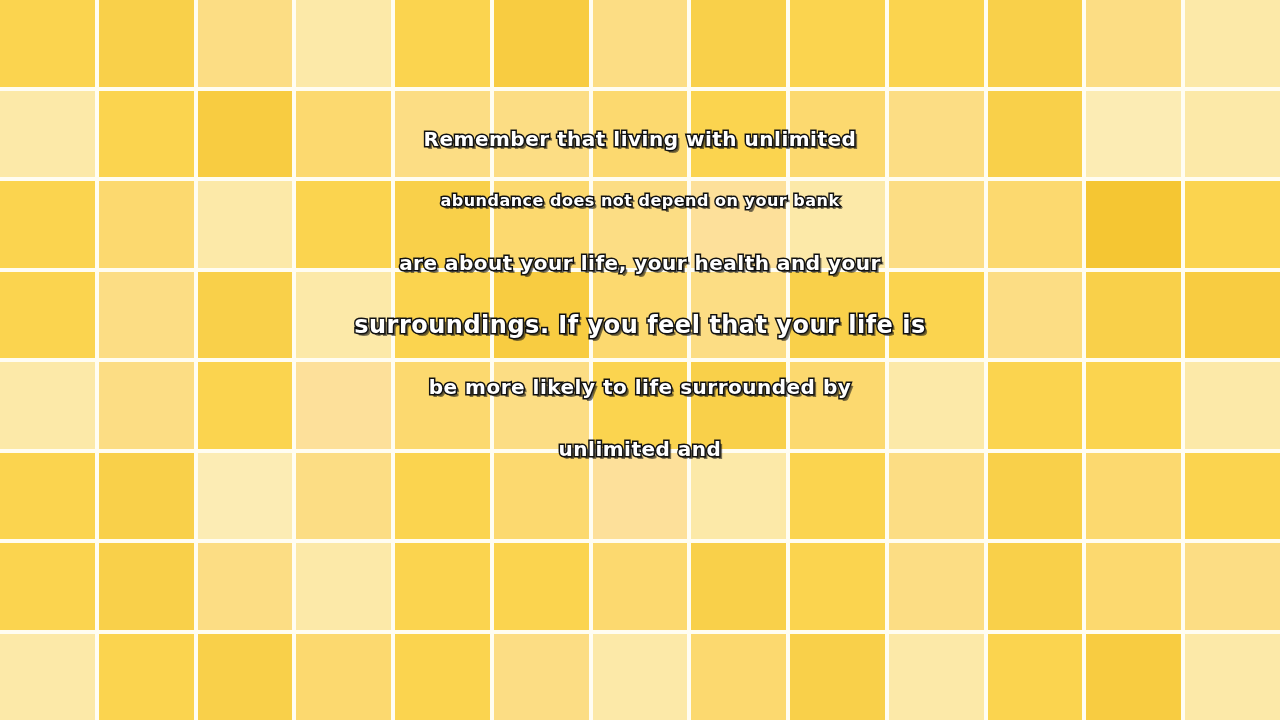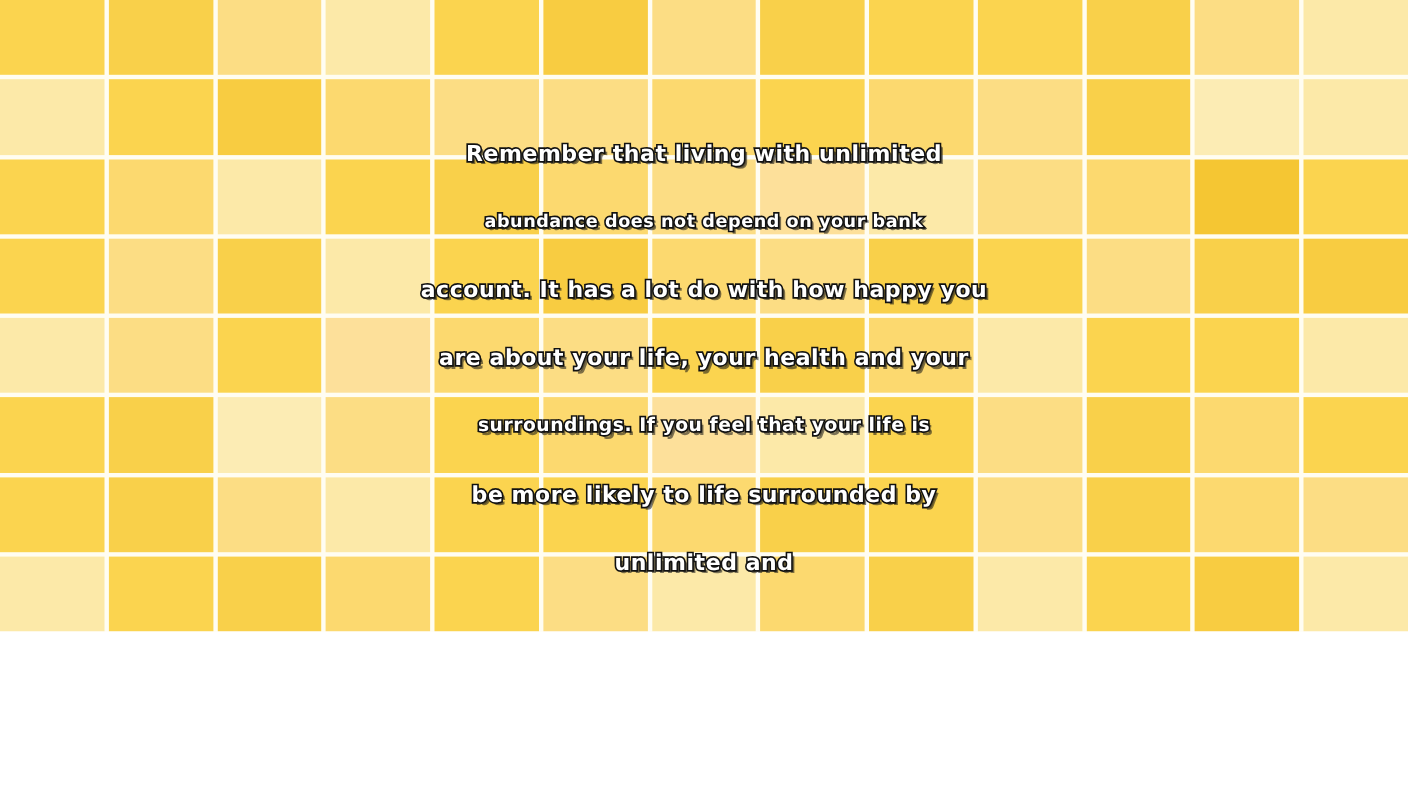--- a/index.html
+++ b/index.html
@@ -10,21 +10,21 @@
     width: 1280px;
     height: 720px;
     overflow: hidden;
     background: #ffffff;
     font-family: "DejaVu Sans", sans-serif;
   }
 
   #stage {
     position: relative;
     width: 1280px;
-    height: 574px;
+    height: 720px;
     overflow: hidden;
     background: #fdfaf0;
   }
 
   
   #tile-grid {
     position: absolute;
     inset: 0;
     display: grid;
     grid-template-columns: repeat(13, 1fr);
@@ -171,20 +171,19 @@
       <div class="tile" style="background: rgb(249, 208, 74);"></div>
       <div class="tile" style="background: rgb(252, 233, 168);"></div>
       <div class="tile" style="background: rgb(251, 212, 79);"></div>
       <div class="tile" style="background: rgb(248, 204, 65);"></div>
       <div class="tile" style="background: rgb(252, 233, 168);"></div>
     </div>
 
   <div id="quote-block">
     <span class="quote-line" style="font-size: 20px;">Remember that living with unlimited</span>
     <span class="quote-line" style="font-size: 16px;">abundance does not depend on your bank</span>
-    <span class="quote-line" style="font-size: 20px;">account. It has a lot do with how happy you</span>
     <span class="quote-line" style="font-size: 20px;">are about your life, your health and your</span>
-    <span class="quote-line" style="font-size: 17px;">surroundings. If you feel that your life is</span>
+    <span class="quote-line" style="font-size: 24px;">surroundings. If you feel that your life is</span>
     <span class="quote-line" style="font-size: 20px;">be more likely to life surrounded by</span>
     <span class="quote-line" style="font-size: 20px;">unlimited and</span>
   </div>
 
 </div>
 
 </body></html>

